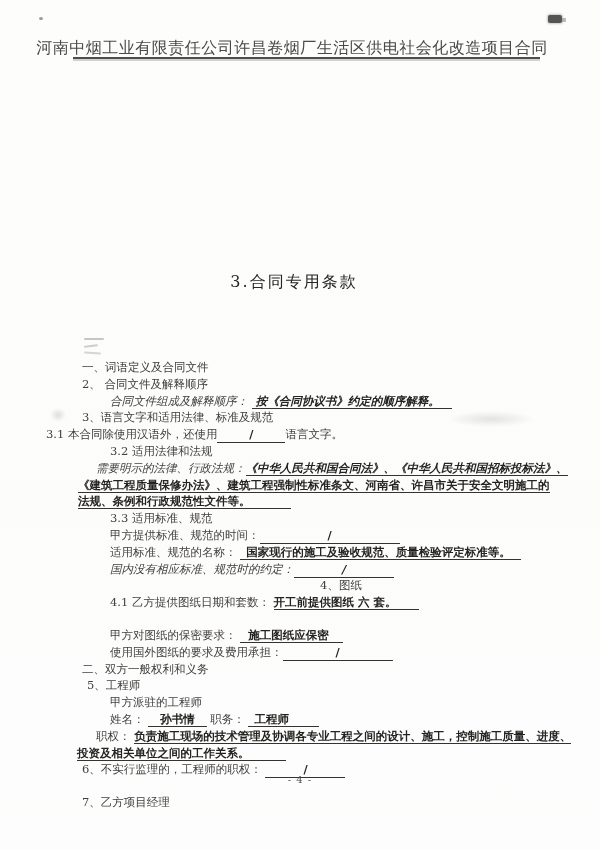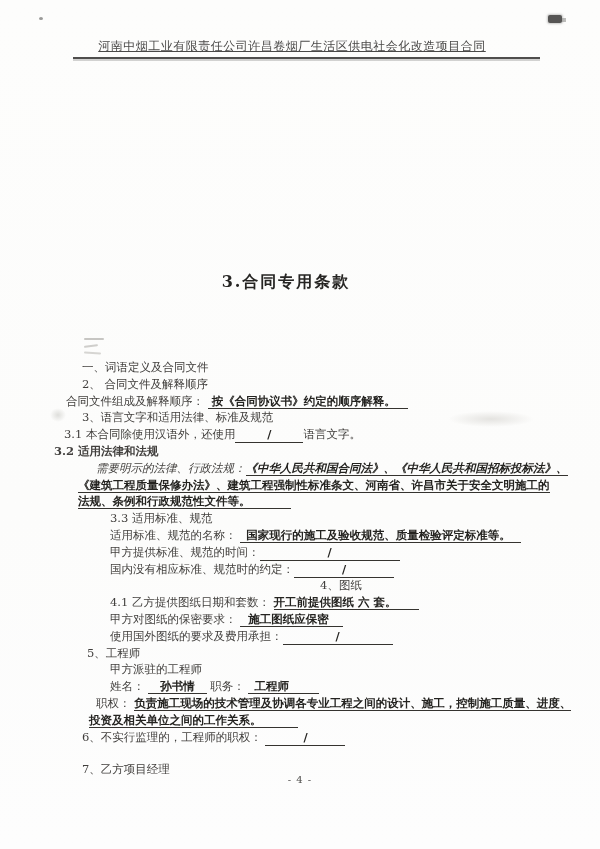--- a/index.html
+++ b/index.html
@@ -5,29 +5,29 @@
   html,body{margin:0;padding:0;background:#ffffff;}
   .page{
     position:relative;width:600px;height:849px;margin:0 auto;
     background:linear-gradient(180deg,#fdfdfc 0%, #fcfcfb 60%, #fdfdfd 100%);
     overflow:hidden;
     font-family:"DejaVu Serif","Liberation Serif",serif;
     color:#3c3b39;
   }
   .header-text{
     position:absolute;top:38px;left:0;width:584px;text-align:center;
-    font-size:12px;letter-spacing:0.5px;color:#4a4948;text-decoration:underline;
+    font-size:16px;letter-spacing:0.5px;color:#4a4948;
   }
   .header-rule{
     position:absolute;top:57px;left:73px;width:467px;height:2px;
     background:#4f4e4d;box-shadow:0 2px 0 rgba(130,130,130,.35);
   }
   .doc-title{
-    position:absolute;top:272px;left:0;width:572px;margin:0;text-align:center;
-    font-size:16px;font-weight:700;letter-spacing:2px;color:#262523;
+    position:absolute;top:272px;left:8px;width:572px;margin:0;text-align:center;
+    font-size:16px;font-weight:400;letter-spacing:2px;color:#262523;
   }
   .doc-body{position:absolute;top:359px;left:0;width:600px;}
   .line{height:16.8px;line-height:16.8px;white-space:nowrap;font-size:11.5px;}
   .t{color:#413f3d;}
   .f{
     color:#242320;font-weight:700;
     border-bottom:1.2px solid #35332f;
   }
   .b{
     display:inline-block;border-bottom:1.2px solid #35332f;
@@ -67,38 +67,39 @@
   <span class="smudge-right"></span>
 
   <div class="header-text">河南中烟工业有限责任公司许昌卷烟厂生活区供电社会化改造项目合同</div>
   <div class="header-rule"></div>
 
   <h1 class="doc-title">3.合同专用条款</h1>
 
   <div class="doc-body" id="doc-body">
       <div class="line" style="padding-left: 82px;"><span class="t">一、词语定义及合同文件</span></div>
       <div class="line" style="padding-left: 82px;"><span class="t">2、 合同文件及解释顺序</span></div>
-      <div class="line" style="padding-left: 66px;"><span class="t">合同文件组成及解释顺序： </span><span class="f" style="padding-left: 4px; padding-right: 12px;">按《合同协议书》约定的顺序解释。</span></div>
+      <div class="line" style="padding-left: 110px; font-style: italic;"><span class="t">合同文件组成及解释顺序： </span><span class="f" style="padding-left: 4px; padding-right: 12px;">按《合同协议书》约定的顺序解释。</span></div>
       <div class="line" style="padding-left: 82px;"><span class="t">3、语言文字和适用法律、标准及规范</span></div>
-      <div class="line" style="padding-left: 64px;"><span class="t">3.1 本合同除使用汉语外，还使用</span><span class="b" style="width: 68px;">/</span><span class="t">语言文字。</span></div>
-      <div class="line" style="padding-left: 54px; font-weight: bold;"><span class="t">3.2 适用法律和法规</span></div>
+      <div class="line" style="padding-left: 46px;"><span class="t">3.1 本合同除使用汉语外，还使用</span><span class="b" style="width: 68px;">/</span><span class="t">语言文字。</span></div>
+      <div class="line" style="padding-left: 110px;"><span class="t">3.2 适用法律和法规</span></div>
       <div class="line" style="padding-left: 96px; font-style: italic;"><span class="t">需要明示的法律、行政法规：</span><span class="f">《中华人民共和国合同法》、《中华人民共和国招标投标法》、</span></div>
       <div class="line" style="padding-left: 78px;"><span class="f">《建筑工程质量保修办法》、建筑工程强制性标准条文、河南省、许昌市关于安全文明施工的</span></div>
       <div class="line" style="padding-left: 78px;"><span class="f" style="padding-right: 40px;">法规、条例和行政规范性文件等。</span></div>
       <div class="line" style="padding-left: 110px;"><span class="t">3.3 适用标准、规范</span></div>
+      <div class="line" style="padding-left: 110px;"><span class="t">甲方提供标准、规范的时间：</span><span class="b" style="width: 140px;">/</span></div>
       <div class="line" style="padding-left: 110px;"><span class="t">适用标准、规范的名称： </span><span class="f" style="padding-left: 6px; padding-right: 10px;">国家现行的施工及验收规范、质量检验评定标准等。</span></div>
-      <div class="line" style="padding-left: 110px;"><span class="t">甲方提供标准、规范的时间：</span><span class="b" style="width: 140px;">/</span></div>
-      <div class="line" style="padding-left: 110px;"><span class="t">国内没有相应标准、规范时的约定：</span><span class="b" style="width: 100px;">/</span></div>
+      <div class="line" style="padding-left: 110px; font-style: italic;"><span class="t">国内没有相应标准、规范时的约定：</span><span class="b" style="width: 100px;">/</span></div>
       <div class="line" style="padding-left: 82px; text-align: center;"><span class="t">4、图纸</span></div>
       <div class="line" style="padding-left: 110px;"><span class="t">4.1 乙方提供图纸日期和套数： </span><span class="f" style="padding-right: 22px;">开工前提供图纸 六 套。</span></div>
-      <div class="line" style="padding-left: 110px;"><span class="t">甲方对图纸的保密要求： </span><span class="f" style="padding-left: 8px; padding-right: 14px;">施工图纸应保密</span></div>
+      <div class="line" style="padding-left: 110px; margin-top: 16px;"><span class="t">甲方对图纸的保密要求： </span><span class="f" style="padding-left: 8px; padding-right: 14px;">施工图纸应保密</span></div>
       <div class="line" style="padding-left: 110px;"><span class="t">使用国外图纸的要求及费用承担：</span><span class="b" style="width: 110px;">/</span></div>
+      <div class="line" style="padding-left: 82px;"><span class="t">二、双方一般权利和义务</span></div>
       <div class="line" style="padding-left: 87px;"><span class="t">5、工程师</span></div>
       <div class="line" style="padding-left: 110px;"><span class="t">甲方派驻的工程师</span></div>
       <div class="line" style="padding-left: 110px;"><span class="t">姓名： </span><span class="f" style="padding-left: 12px; padding-right: 12px;">孙书情</span><span class="t"> 职务： </span><span class="f" style="padding-left: 6px; padding-right: 30px;">工程师</span></div>
       <div class="line" style="padding-left: 96px;"><span class="t">职权： </span><span class="f">负责施工现场的技术管理及协调各专业工程之间的设计、施工，控制施工质量、进度、</span></div>
-      <div class="line" style="padding-left: 77px; margin-left: 12px;"><span class="f" style="padding-right: 36px;">投资及相关单位之间的工作关系。</span></div>
+      <div class="line" style="padding-left: 77px;"><span class="f" style="padding-right: 36px;">投资及相关单位之间的工作关系。</span></div>
       <div class="line" style="padding-left: 82px;"><span class="t">6、不实行监理的，工程师的职权： </span><span class="b" style="width: 80px;">/</span></div>
       <div class="line" style="padding-left: 82px; margin-top: 16px;"><span class="t">7、乙方项目经理</span></div>
     </div>
 
   <div class="footer-page">- 4 -</div>
 </div>
 
 </body></html>

